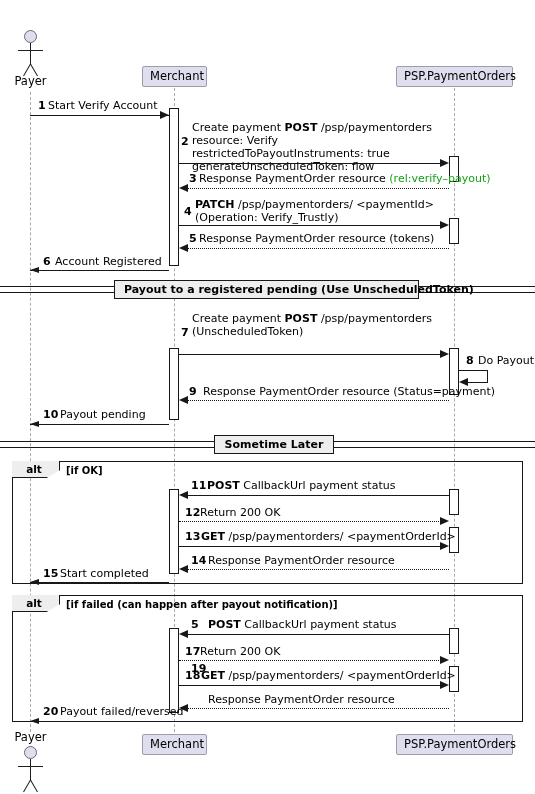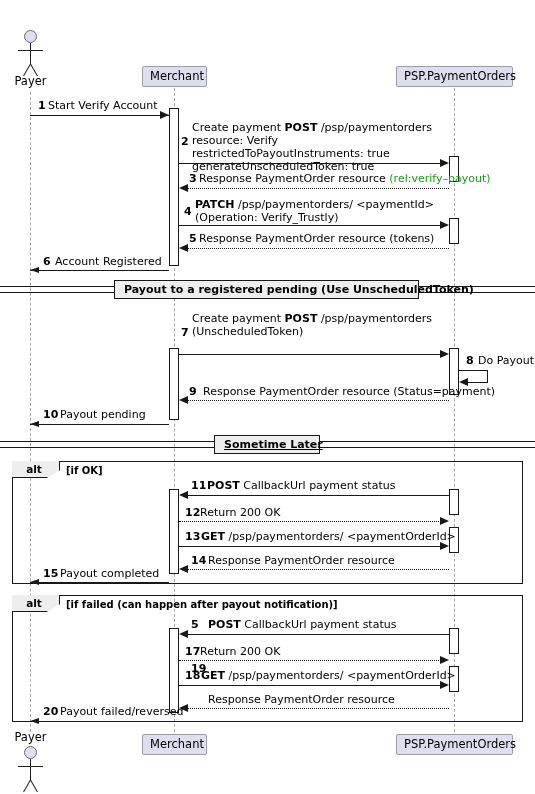--- a/index.html
+++ b/index.html
@@ -225,21 +225,21 @@
     <div class="msg-line" style="left:30px;top:115px;width:139px;"></div>
     <div class="arrow-head right" style="left:160px;top:111px;"></div>
   </div>
 
   <div>
     <div class="msg-num" style="left:181px;top:135px;">2</div>
     <div class="msg-label" style="left:192px;top:121px;">
       <div><span>Create payment </span><b>POST</b><span> /psp/paymentorders</span></div>
       <div>resource: Verify</div>
       <div>restrictedToPayoutInstruments: true</div>
-      <div>generateUnscheduledToken: true</div>
+      <div>generateUnscheduledToken: flow</div>
     </div>
     <div class="msg-line" style="left:179px;top:163px;width:264px;"></div>
     <div class="arrow-head right" style="left:440px;top:159px;"></div>
   </div>
 
   <div>
     <div class="msg-num" style="left:189px;top:172px;">3</div>
     <div class="msg-label" style="left:199px;top:172px;">
       <span>Response PaymentOrder resource </span><span class="green">(rel:verify–payout)</span>
     </div>
@@ -306,21 +306,21 @@
   <div>
     <div class="msg-num" style="left:43px;top:408px;">10</div>
     <div class="msg-label" style="left:60px;top:408px;">Payout pending</div>
     <div class="msg-line" style="left:30px;top:424px;width:139px;"></div>
     <div class="arrow-head thin-left" style="left:30px;top:421px;"></div>
   </div>
 
   <div>
     <div class="divider-rule" style="top:441px;"></div>
     <div class="divider-rule" style="top:447px;"></div>
-    <div class="divider-box" style="left:214px;top:435px;width:106px;text-decoration:underline;">Sometime Later</div>
+    <div class="divider-box" style="left:214px;top:435px;width:120px;">Sometime Later</div>
   </div>
 
   <div>
     <div class="frag" style="left:12px;top:461px;width:511px;height:123px;"></div>
     <div class="frag-tab-shape" style="left:12px;top:461px;"></div>
     <div class="frag-tab-label" style="left:14px;top:461px;">alt</div>
     <div class="frag-guard" style="left:66px;top:464px;">[if OK]</div>
   </div>
 
   <div>
@@ -350,21 +350,21 @@
 
   <div>
     <div class="msg-num" style="left:191px;top:554px;">14</div>
     <div class="msg-label" style="left:208px;top:554px;">Response PaymentOrder resource</div>
     <div class="msg-line dotted" style="left:188px;top:569px;width:261px;"></div>
     <div class="arrow-head left" style="left:179px;top:565px;"></div>
   </div>
 
   <div>
     <div class="msg-num" style="left:43px;top:567px;">15</div>
-    <div class="msg-label" style="left:60px;top:567px;">Payout completed</div>
+    <div class="msg-label" style="left:60px;top:567px;">Start completed</div>
     <div class="msg-line" style="left:30px;top:582px;width:139px;"></div>
     <div class="arrow-head thin-left" style="left:30px;top:579px;"></div>
   </div>
 
   <div>
     <div class="frag" style="left:12px;top:595px;width:511px;height:127px;"></div>
     <div class="frag-tab-shape" style="left:12px;top:595px;"></div>
     <div class="frag-tab-label" style="left:14px;top:595px;">alt</div>
     <div class="frag-guard" style="left:66px;top:598px;">[if failed (can happen after payout notification)]</div>
   </div>

